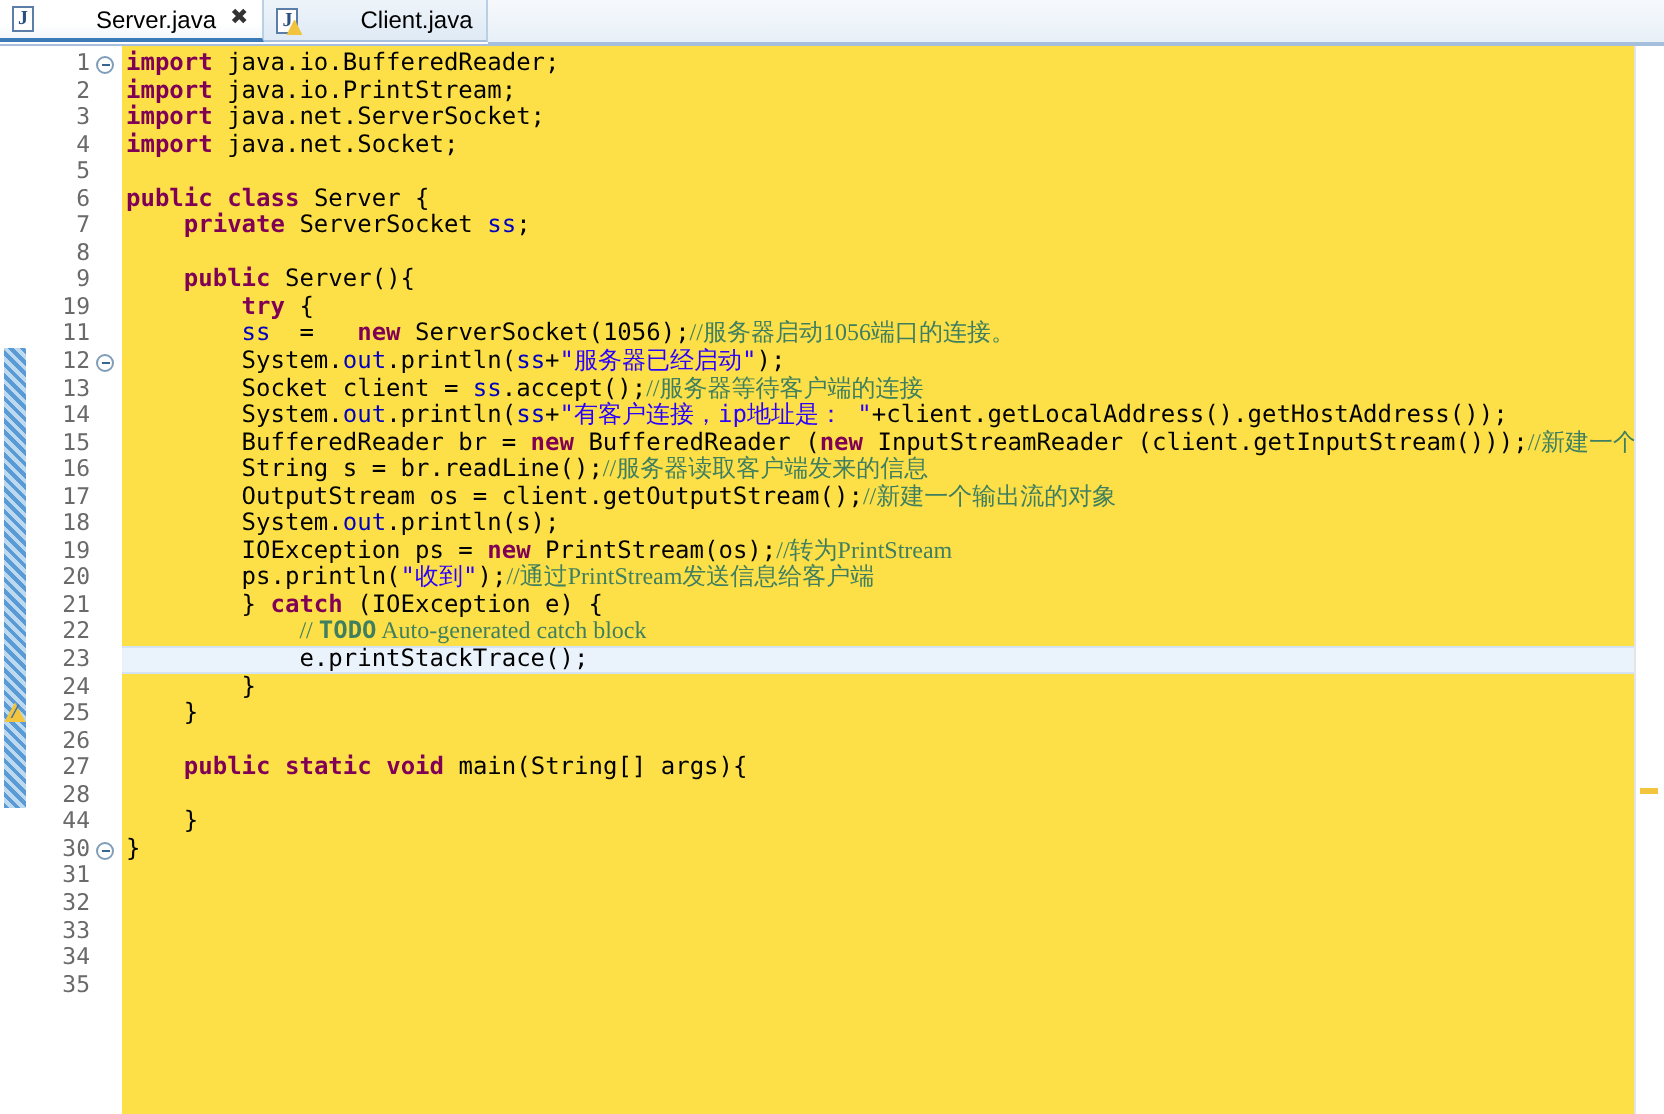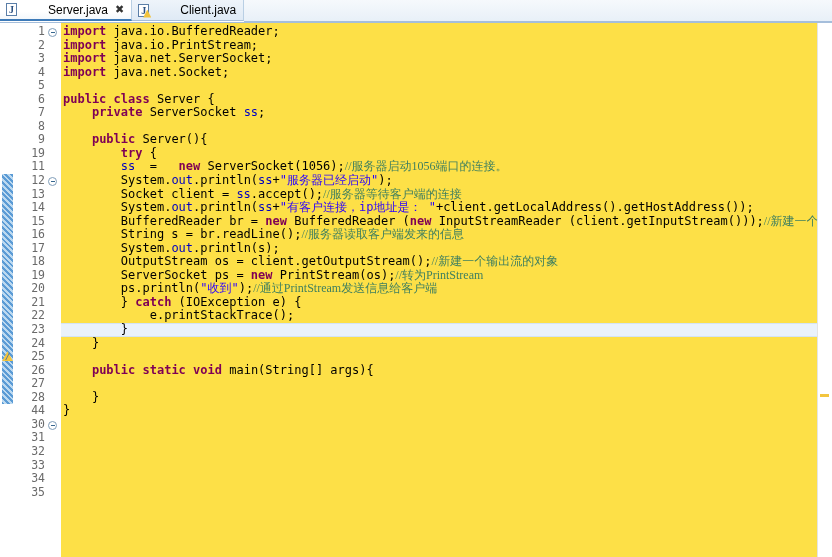--- a/index.html
+++ b/index.html
@@ -378,25 +378,26 @@
       <div class="codeline"><span class="pln">    </span><span class="kw">private</span><span class="pln"> ServerSocket </span><span class="fld">ss</span><span class="pln">;</span></div>
       <div class="codeline">&nbsp;</div>
       <div class="codeline"><span class="pln">    </span><span class="kw">public</span><span class="pln"> Server(){</span></div>
       <div class="codeline"><span class="pln">        </span><span class="kw">try</span><span class="pln"> {</span></div>
       <div class="codeline"><span class="pln">        </span><span class="fld">ss</span><span class="pln">  =   </span><span class="kw">new</span><span class="pln"> ServerSocket(1056);</span><span class="cmt">//服务器启动1056端口的连接。</span></div>
       <div class="codeline"><span class="pln">        System.</span><span class="sfld">out</span><span class="pln">.println(</span><span class="fld">ss</span><span class="pln">+</span><span class="str">"服务器已经启动"</span><span class="pln">);</span></div>
       <div class="codeline"><span class="pln">        Socket client = </span><span class="fld">ss</span><span class="pln">.accept();</span><span class="cmt">//服务器等待客户端的连接</span></div>
       <div class="codeline"><span class="pln">        System.</span><span class="sfld">out</span><span class="pln">.println(</span><span class="fld">ss</span><span class="pln">+</span><span class="str">"有客户连接，ip地址是： "</span><span class="pln">+client.getLocalAddress().getHostAddress());</span></div>
       <div class="codeline"><span class="pln">        BufferedReader br = </span><span class="kw">new</span><span class="pln"> BufferedReader (</span><span class="kw">new</span><span class="pln"> InputStreamReader (client.getInputStream()));</span><span class="cmt">//新建一个输入流的对象</span></div>
       <div class="codeline"><span class="pln">        String s = br.readLine();</span><span class="cmt">//服务器读取客户端发来的信息</span></div>
+      <div class="codeline"><span class="pln">        OutputStream os = client.getOutputStream();</span><span class="cmt">//新建一个输出流的对象</span></div>
       <div class="codeline"><span class="pln">        System.</span><span class="sfld">out</span><span class="pln">.println(s);</span></div>
-      <div class="codeline"><span class="pln">        OutputStream os = client.getOutputStream();</span><span class="cmt">//新建一个输出流的对象</span></div>
-      <div class="codeline"><span class="pln">        ServerSocket ps = </span><span class="kw">new</span><span class="pln"> PrintStream(os);</span><span class="cmt">//转为PrintStream</span></div>
+      <div class="codeline"><span class="pln">        IOException ps = </span><span class="kw">new</span><span class="pln"> PrintStream(os);</span><span class="cmt">//转为PrintStream</span></div>
       <div class="codeline"><span class="pln">        ps.println(</span><span class="str">"收到"</span><span class="pln">);</span><span class="cmt">//通过PrintStream发送信息给客户端</span></div>
       <div class="codeline"><span class="pln">        } </span><span class="kw">catch</span><span class="pln"> (IOException e) {</span></div>
+      <div class="codeline"><span class="pln">            </span><span class="cmt">// </span><span class="tdo">TODO</span><span class="cmt"> Auto-generated catch block</span></div>
       <div class="codeline"><span class="pln">            e.printStackTrace();</span></div>
       <div class="codeline"><span class="pln">        }</span></div>
       <div class="codeline"><span class="pln">    }</span></div>
       <div class="codeline">&nbsp;</div>
       <div class="codeline"><span class="pln">    </span><span class="kw">public</span><span class="pln"> </span><span class="kw">static</span><span class="pln"> </span><span class="kw">void</span><span class="pln"> main(String[] args){</span></div>
       <div class="codeline">&nbsp;</div>
       <div class="codeline"><span class="pln">    }</span></div>
       <div class="codeline"><span class="pln">}</span></div>
       <div class="codeline">&nbsp;</div>
     </div>

